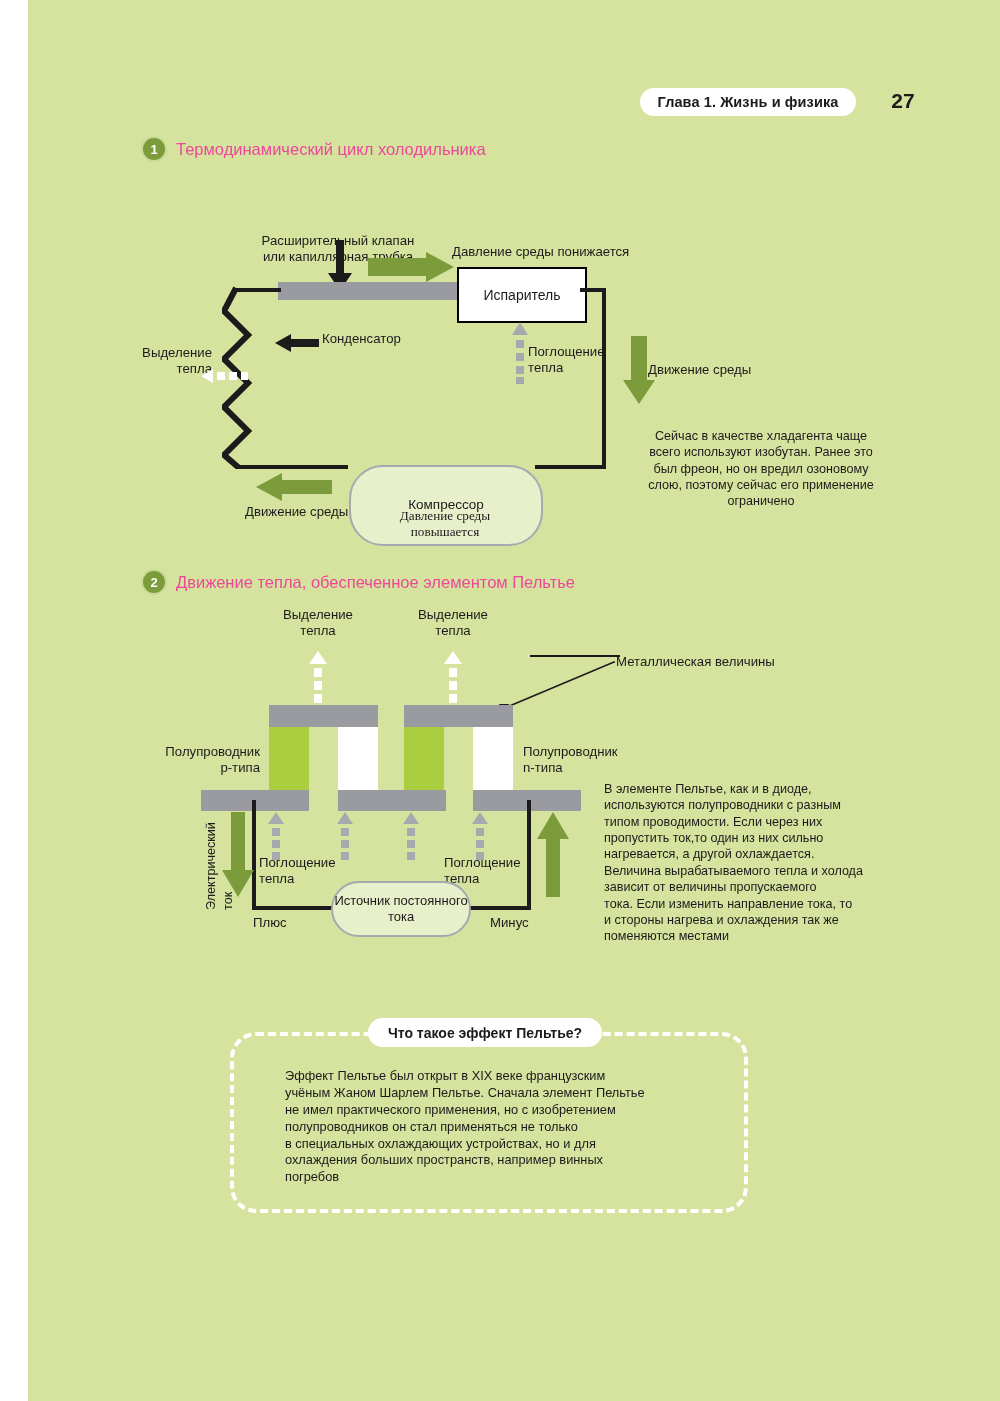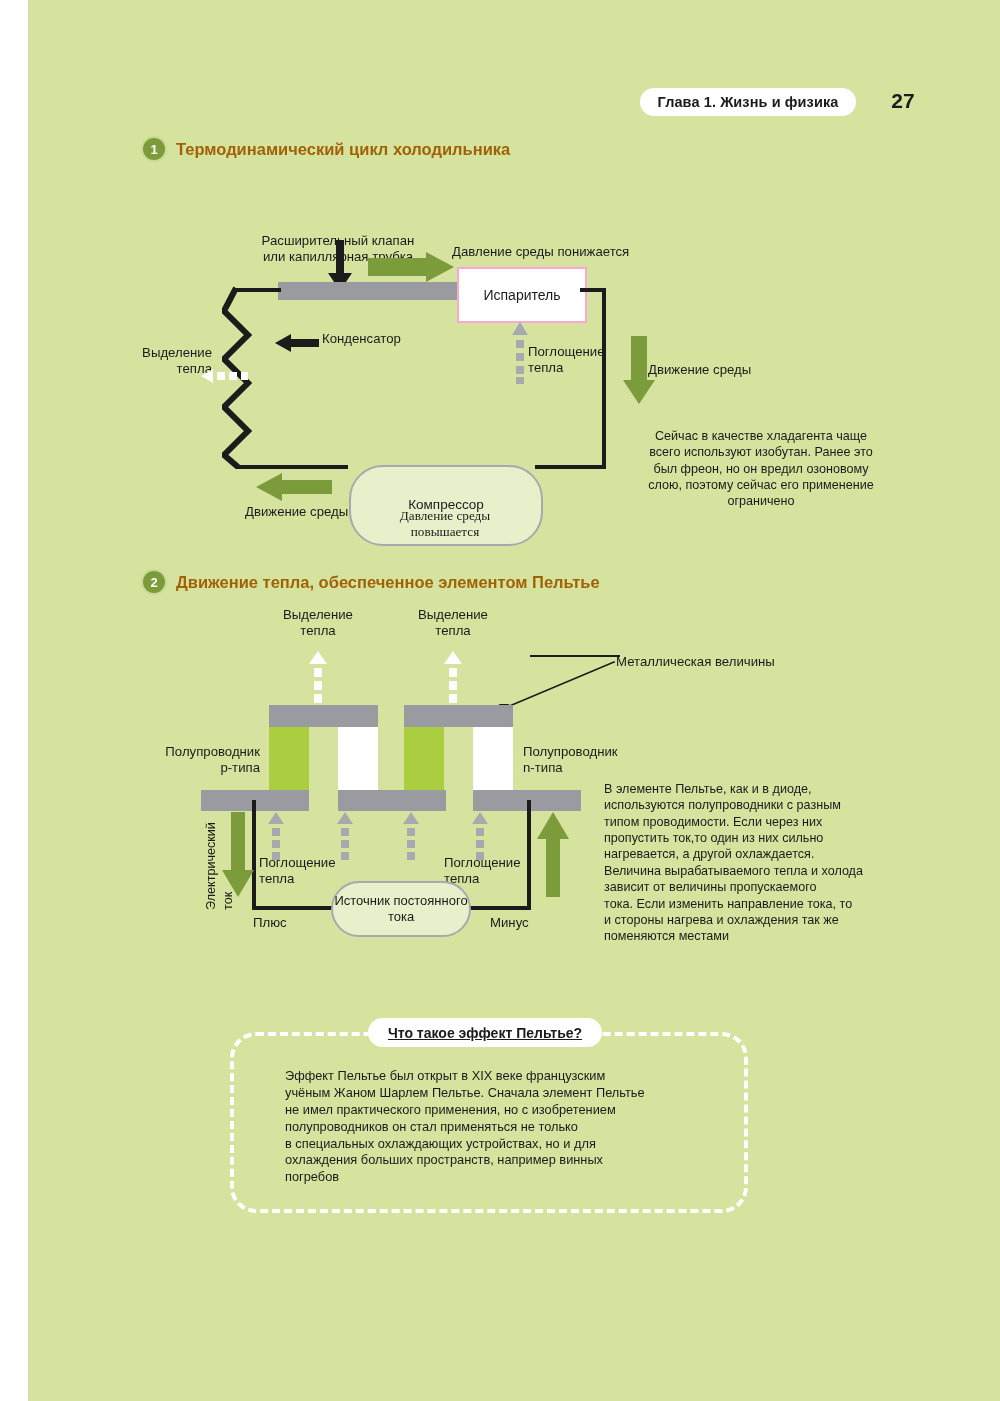--- a/index.html
+++ b/index.html
@@ -34,32 +34,32 @@
 
   
   .sec-head{display:flex;align-items:center;gap:11px;}
   .sec-num{
     width:22px;height:22px;border-radius:50%;
     background:#7c9c3c;color:#ffffff;
     font-size:13px;font-weight:bold;
     display:flex;align-items:center;justify-content:center;
     box-shadow:0 0 0 2px #c9da93;
   }
-  .sec-title{font-size:16.5px;font-weight:bold;color:#a16207;white-space:nowrap;}
+  .sec-title{font-size:16.5px;font-weight:normal;color:#ec4899;white-space:nowrap;}
 
   
   .lbl{font-size:13.2px;color:#1b1b1b;line-height:1.22;white-space:pre-line;}
   .lbl.c{text-align:center;}
   .lbl.r{text-align:right;}
   .para{font-size:12.6px;color:#1b1b1b;line-height:1.30;white-space:pre-line;}
 
   
   .pipe{background:#9a9ba1;}
   .evap{
-    background:#ffffff;border:2px solid #f9a8d4;
+    background:#ffffff;border:2px solid #000000;
     display:flex;align-items:center;justify-content:center;
     font-size:14px;color:#1b1b1b;
   }
   .compressor{
     background:#e7efcb;border:2.5px solid #a7a9ae;border-radius:34px;
     display:flex;align-items:center;justify-content:center;
     text-align:center;font-size:13.5px;color:#1b1b1b;line-height:1.2;
   }
   .blackline{background:#1b1b1b;}
 
@@ -79,21 +79,21 @@
 
   
   #callout{
     left:230px;top:1032px;width:510px;height:173px;
     border:4px dashed #ffffff;border-radius:26px;
   }
   #callout-title{
     left:368px;top:1018px;width:234px;height:29px;
     background:#ffffff;border-radius:15px;
     display:flex;align-items:center;justify-content:center;
-    font-size:14px;font-weight:bold;color:#1b1b1b;text-decoration:underline;
+    font-size:14px;font-weight:bold;color:#1b1b1b;
   }
   #callout-body{left:285px;top:1068px;width:420px;}
 </style>
 </head>
 <body>
 
 <div id="page">
   <div id="green" class="abs"></div>
 
   <div id="chapter-pill" class="abs">

